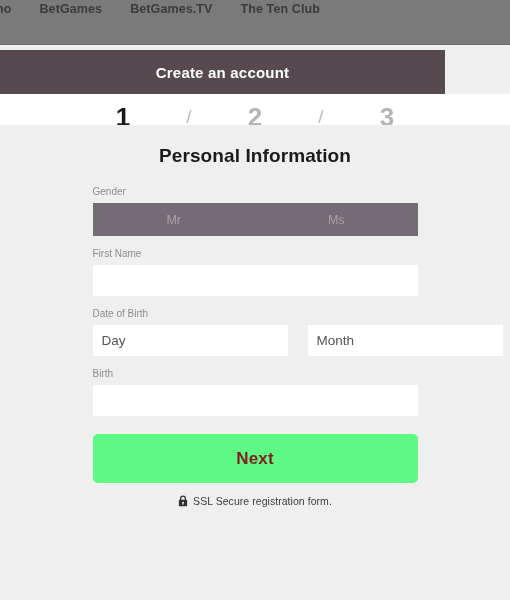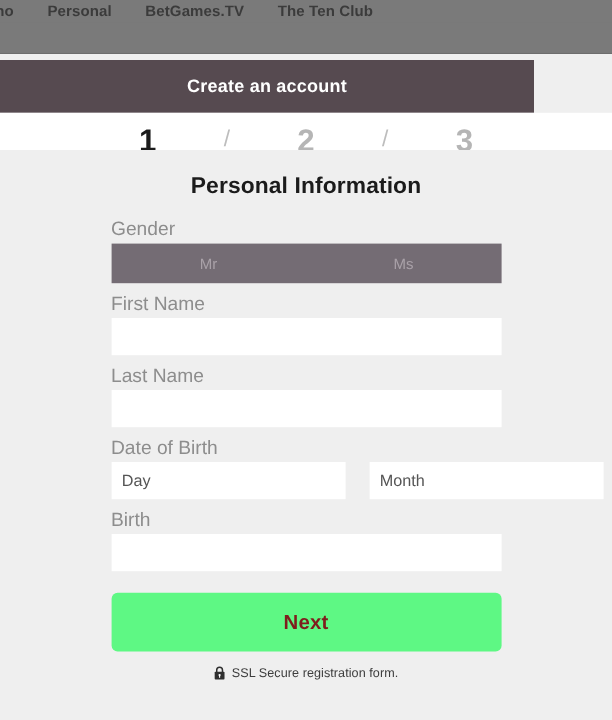--- a/index.html
+++ b/index.html
@@ -146,21 +146,21 @@
     font-size: 19px;
     font-weight: bold;
     color: #1b1b1b;
     letter-spacing: 0.1px;
     margin-bottom: 18px;
   }
 
   .field { margin-bottom: 11px; }
 
   .field-label {
-    font-size: 16px;
+    font-size: 10px;
     color: #8d8d8d;
     margin-bottom: 4px;
     line-height: 14px;
   }
 
   .input {
     width: 100%;
     height: 31px;
     background: #ffffff;
     border: none;
@@ -238,21 +238,21 @@
   }
 </style>
 </head>
 <body>
 
 <div class="page">
 
   <div class="topnav">
     <div class="topnav-items">
       <div class="nav-item">no</div>
-      <div class="nav-item">Personal</div>
+      <div class="nav-item">BetGames</div>
       <div class="nav-item">BetGames.TV</div>
       <div class="nav-item">The Ten Club</div>
     </div>
     <div class="topnav-band"></div>
   </div>
 
   <div class="titlebar">
     <span class="titlebar-text">Create an account</span>
   </div>
 
@@ -282,24 +282,20 @@
           <div class="gender-opt">Mr</div>
           <div class="gender-opt">Ms</div>
         </div>
       </div>
 
       <div class="field">
         <div class="field-label">First Name</div>
         <input class="input" type="text" value="" style="">
       </div>
 
-      <div class="field">
-        <div class="field-label">Last Name</div>
-        <input class="input" type="text" value="" style="">
-      </div>
 
       <div class="field">
         <div class="field-label">Date of Birth</div>
         <div class="dob-row">
           <input class="input" type="text" placeholder="Day" style="">
           <input class="input" type="text" placeholder="Month" style="">
           <input class="input" type="text" placeholder="Year" style="">
         </div>
       </div>
 

